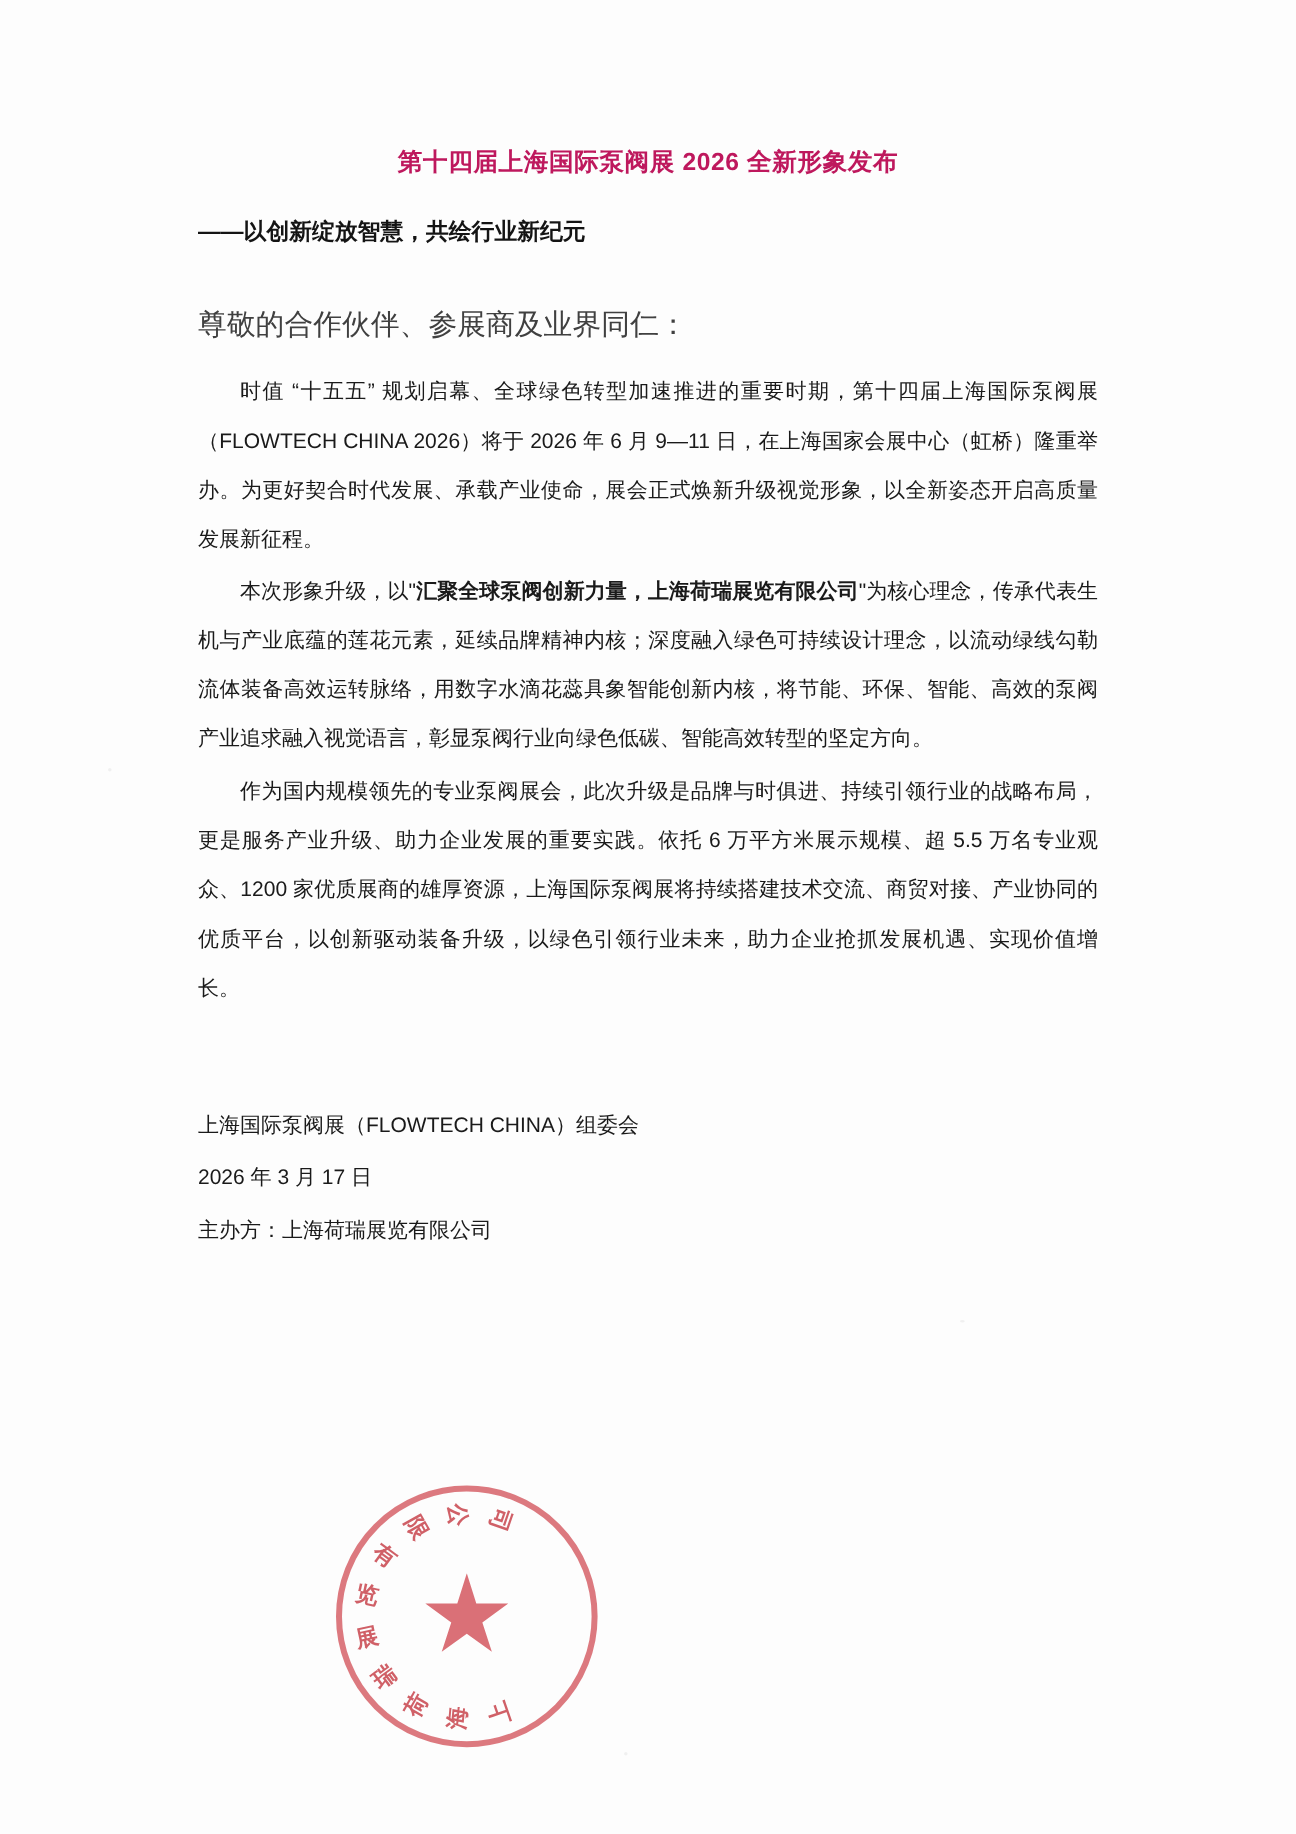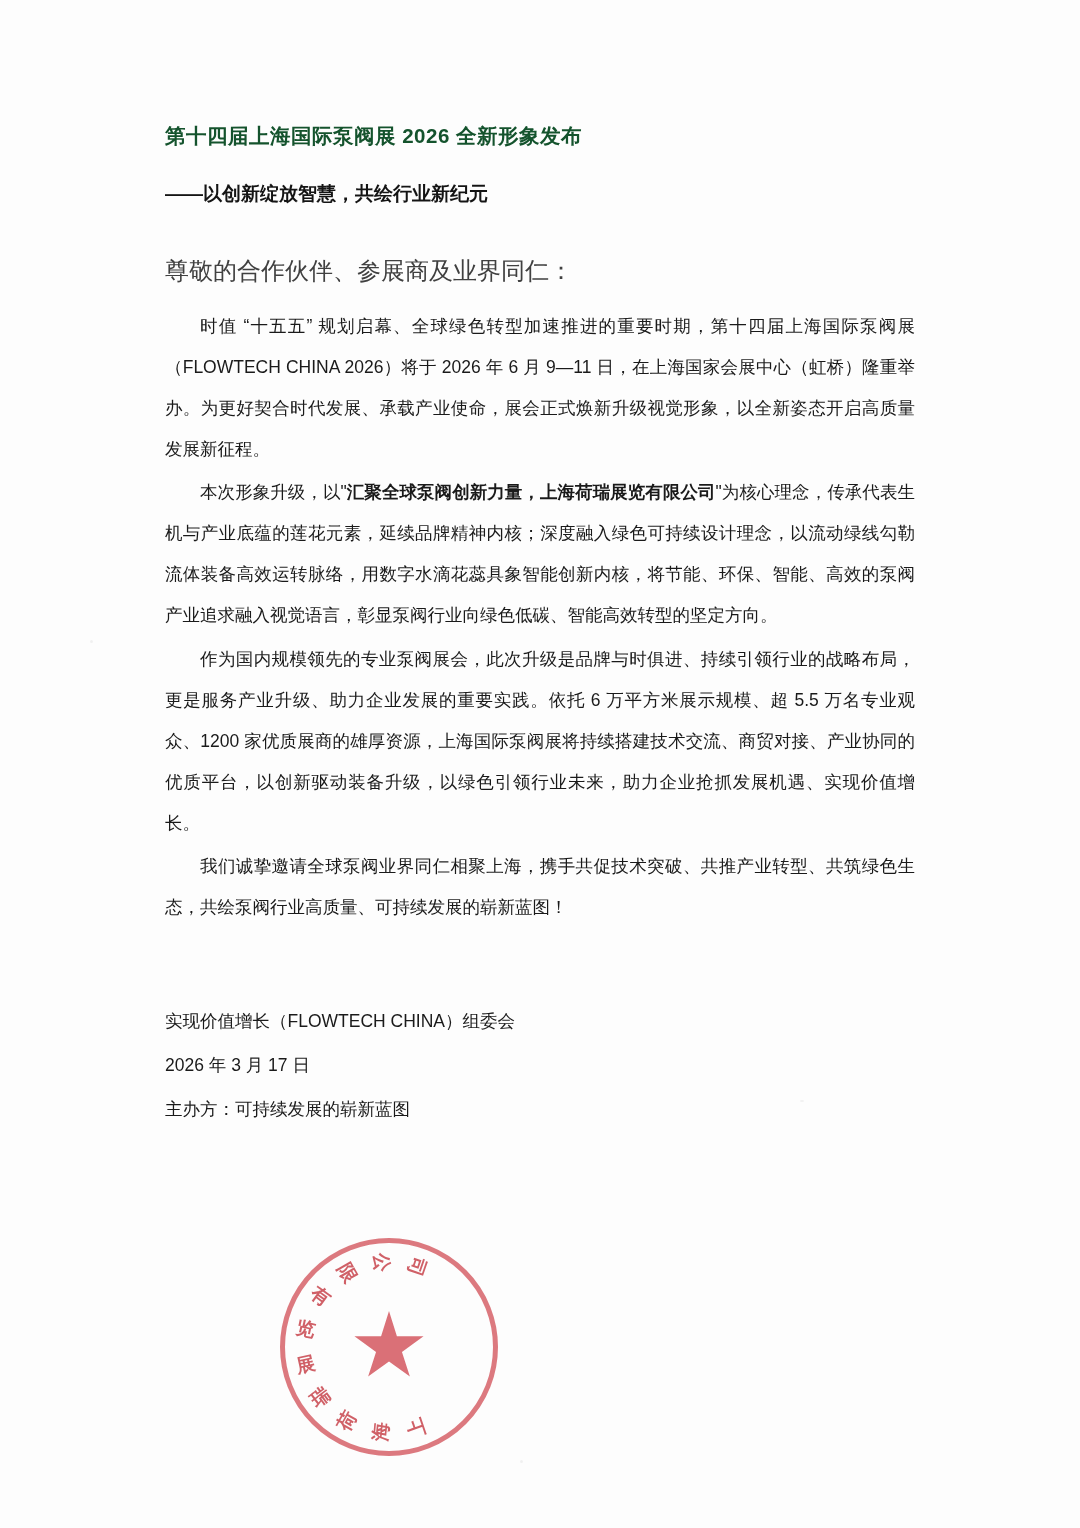--- a/index.html
+++ b/index.html
@@ -17,25 +17,25 @@
   }
   .page {
     position: relative;
     width: 1080px;
     height: 1528px;
     background: #fdfdfd;
     box-sizing: border-box;
     padding: 120px 165px 0 165px;
   }
   .title {
-    text-align: left;
+    text-align: center;
     font-size: 20.5px;
     font-weight: bold;
     letter-spacing: 0.5px;
-    color: #14532d;
+    color: #be185d;
     margin: 0 0 6px 0;
     line-height: 1.6;
   }
   .subtitle {
     text-align: left;
     font-size: 19px;
     font-weight: bold;
     color: #141414;
     margin: 26px 0 34px 0;
     line-height: 1.6;
@@ -122,26 +122,25 @@
 <div class="page">
 
   <h1 class="title">第十四届上海国际泵阀展 2026 全新形象发布</h1>
   <h2 class="subtitle">——以创新绽放智慧，共绘行业新纪元</h2>
 
   <p class="salutation">尊敬的合作伙伴、参展商及业界同仁：</p>
 
   <p class="body-para" id="para-1">时值 “十五五” 规划启幕、全球绿色转型加速推进的重要时期，第十四届上海国际泵阀展（FLOWTECH CHINA 2026）将于 2026 年 6 月 9—11 日，在上海国家会展中心（虹桥）隆重举办。为更好契合时代发展、承载产业使命，展会正式焕新升级视觉形象，以全新姿态开启高质量发展新征程。</p>
   <p class="body-para" id="para-2">本次形象升级，以"<b>汇聚全球泵阀创新力量，上海荷瑞展览有限公司</b>"为核心理念，传承代表生机与产业底蕴的莲花元素，延续品牌精神内核；深度融入绿色可持续设计理念，以流动绿线勾勒流体装备高效运转脉络，用数字水滴花蕊具象智能创新内核，将节能、环保、智能、高效的泵阀产业追求融入视觉语言，彰显泵阀行业向绿色低碳、智能高效转型的坚定方向。</p>
   <p class="body-para" id="para-3">作为国内规模领先的专业泵阀展会，此次升级是品牌与时俱进、持续引领行业的战略布局，更是服务产业升级、助力企业发展的重要实践。依托 6 万平方米展示规模、超 5.5 万名专业观众、1200 家优质展商的雄厚资源，上海国际泵阀展将持续搭建技术交流、商贸对接、产业协同的优质平台，以创新驱动装备升级，以绿色引领行业未来，助力企业抢抓发展机遇、实现价值增长。</p>
-  <p class="body-para" id="para-4">我们诚挚邀请全球泵阀业界同仁相聚上海，携手共促技术突破、共推产业转型、共筑绿色生态，共绘泵阀行业高质量、可持续发展的崭新蓝图！</p>
 
   <div class="sign-block">
-    <div class="sign-line">实现价值增长（FLOWTECH CHINA）组委会</div>
+    <div class="sign-line">上海国际泵阀展（FLOWTECH CHINA）组委会</div>
     <div class="sign-line">2026 年 3 月 17 日</div>
-    <div class="sign-line">主办方：可持续发展的崭新蓝图</div>
+    <div class="sign-line">主办方：上海荷瑞展览有限公司</div>
   </div>
 
   <div class="seal">
     <div class="seal-ring"></div>
     <div class="seal-star"></div>
     <div class="seal-text" id="seal-arc">
         <span style="transform: rotate(-199deg) translate(0px, -84px) rotate(90deg) translate(-50%, -50%);">上</span>
         <span style="transform: rotate(-174.778deg) translate(0px, -84px) rotate(90deg) translate(-50%, -50%);">海</span>
         <span style="transform: rotate(-150.556deg) translate(0px, -84px) rotate(90deg) translate(-50%, -50%);">荷</span>
         <span style="transform: rotate(-126.333deg) translate(0px, -84px) rotate(90deg) translate(-50%, -50%);">瑞</span>

